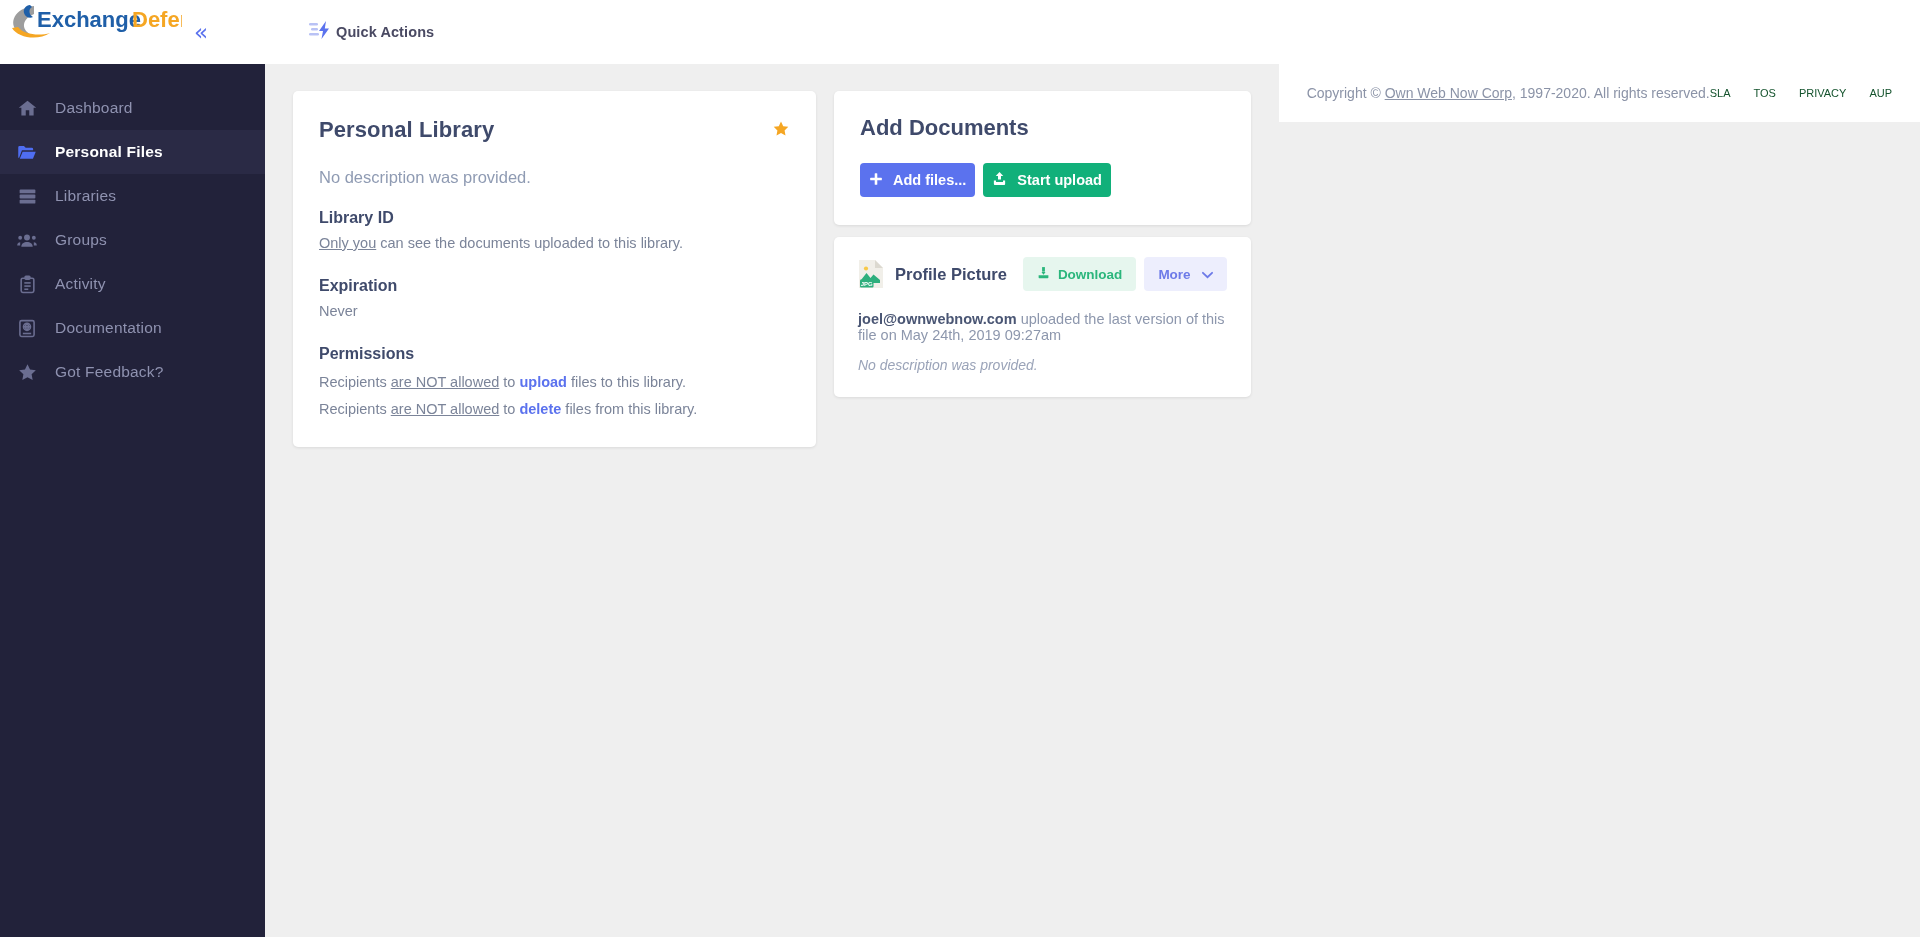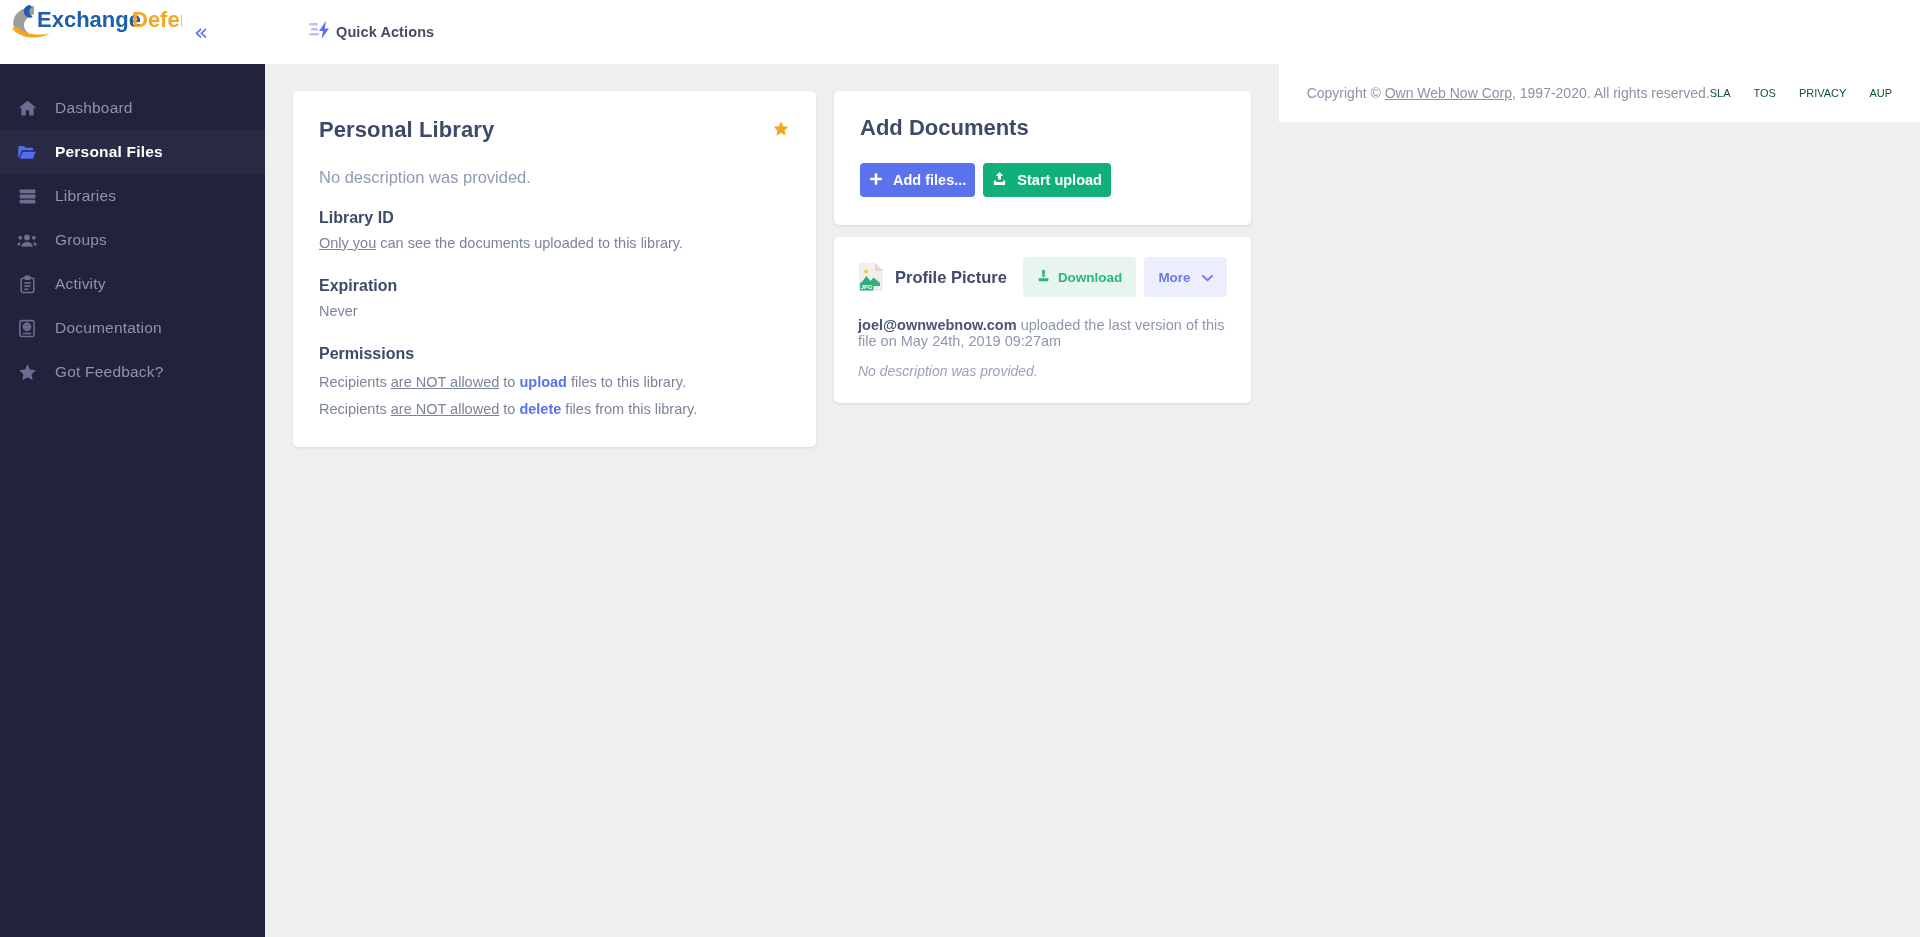--- a/index.html
+++ b/index.html
@@ -101,21 +101,21 @@
 
   
   .doc-card { padding: 20px 24px 24px 24px; position: relative; }
   .doc-top { display: flex; align-items: center; }
   .doc-icon { width: 26px; height: 30px; margin-right: 11px; }
   .doc-name { font-size: 16.5px; font-weight: 700; color: #3f4a6b; }
   .doc-actions { margin-left: auto; display: flex; gap: 8px; }
   .btn-sm {
     display: inline-flex; align-items: center; gap: 8px; border: none; border-radius: 4px;
     cursor: pointer; font-family: "Liberation Sans", sans-serif;
-    font-size: 13.5px; font-weight: 600; padding: 0 14px; height: 40px;
+    font-size: 13.5px; font-weight: 600; padding: 0 14px; height: 34px;
   }
   .btn-download { background: #e6f6ee; color: #2bb67c; }
   .btn-more { background: #edeefd; color: #6d7ae8; gap: 11px; }
   .doc-meta { margin-top: 20px; font-size: 14.5px; color: #8d97ad; }
   .doc-meta b { color: #4a5674; font-weight: 700; }
   .doc-desc { margin-top: 14px; font-size: 14px; color: #9aa3b8; font-style: italic; }
 
   
   .footer {
     height: 58px; min-height: 58px; background: #fff;

